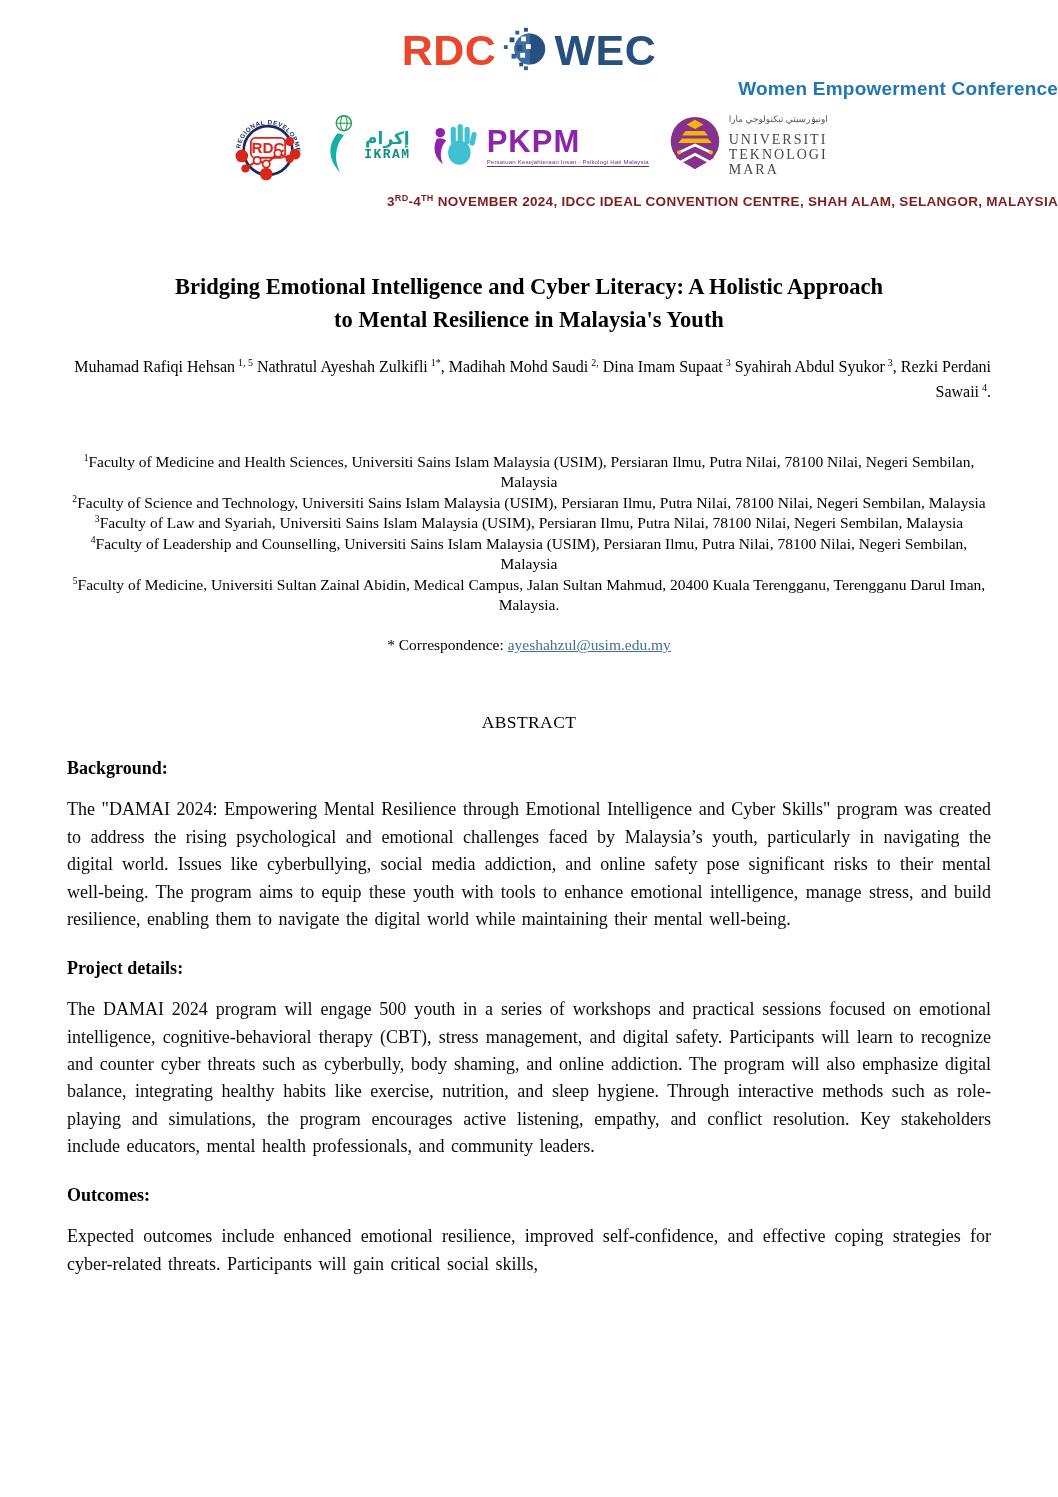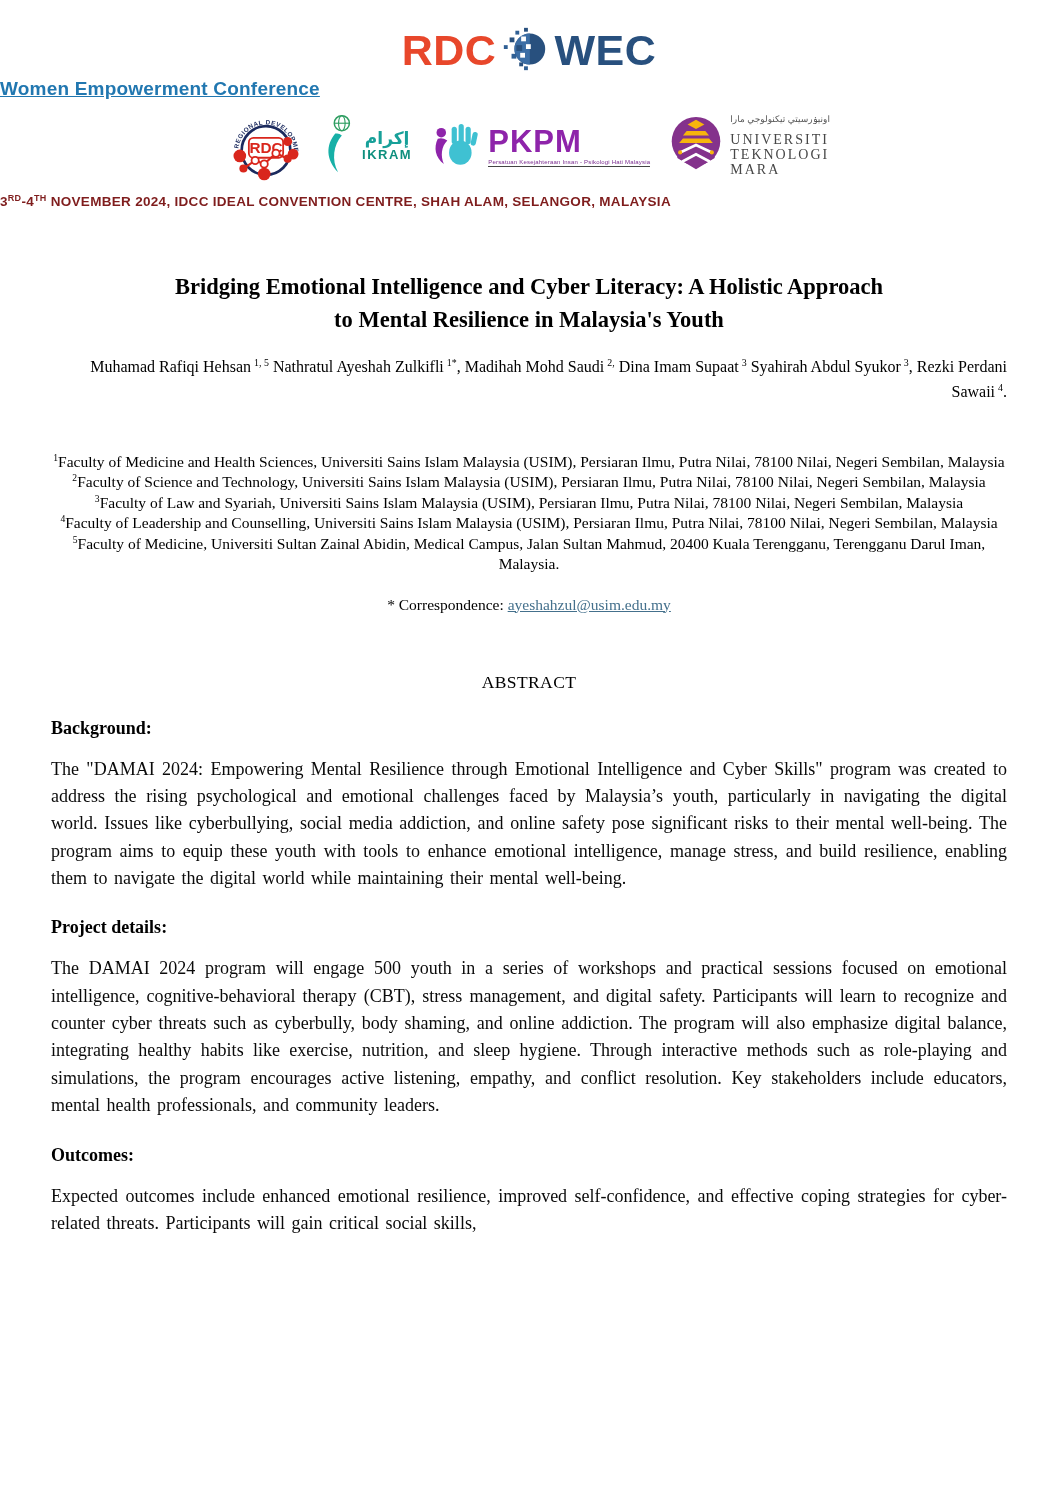--- a/index.html
+++ b/index.html
@@ -3,50 +3,50 @@
 <meta charset="utf-8">
 <style>
   * { margin:0; padding:0; box-sizing:border-box; }
   html,body { background:#ffffff; }
   .page {
     width:1058px; height:1497px; margin:0 auto; background:#fff;
     font-family:"Liberation Serif", serif; color:#141414;
     position:relative; overflow:hidden;
   }
   
-  .header { padding-top:24px; text-align:left; }
+  .header { padding-top:24px; text-align:right; }
   .brand { display:flex; justify-content:center; align-items:center; gap:4px; line-height:1; }
   .brand-rdc, .brand-wec {
     font-family:"Liberation Sans", sans-serif; font-weight:bold; font-size:43px; letter-spacing:0.5px;
   }
   .brand-rdc { color:#e8472b; }
   .brand-wec { color:#28507e; }
   .brand-subtitle {
     font-family:"Liberation Sans", sans-serif; font-weight:bold; font-size:19px;
-    color:#2177b0; margin-top:1px; letter-spacing:0.2px;text-decoration:underline;
+    color:#2177b0; margin-top:1px; letter-spacing:0.2px;
   }
   .logo-row { display:flex; justify-content:center; align-items:center; gap:18px; margin-top:7px; height:78px; }
   .logo-item { display:flex; align-items:center; gap:6px; }
   .ikram-text { display:flex; flex-direction:column; align-items:center; line-height:1.05; }
   .ikram-arabic { font-family:"DejaVu Sans", sans-serif; font-size:17px; color:#17a099; font-weight:bold; }
-  .ikram-label { font-family:Liberation Sans, sans-serif; font-size:13px; font-weight:bold; color:#0e8f7e; letter-spacing:1.5px; }
+  .ikram-label { font-family:Liberation Mono, monospace; font-size:13px; font-weight:bold; color:#0e8f7e; letter-spacing:1.5px; }
   .pkpm-text { display:flex; flex-direction:column; align-items:flex-start; line-height:1; }
   .pkpm-label { font-family:"Liberation Sans", sans-serif; font-weight:bold; font-size:31px; color:#8e24aa; letter-spacing:1px; }
   .pkpm-tagline { font-family:"Liberation Sans", sans-serif; font-size:6px; color:#7a2b8f;
                   border-bottom:1px solid #444; padding-bottom:1px; margin-top:2px; letter-spacing:0.2px; }
   .uitm-text { display:flex; flex-direction:column; align-items:flex-start; line-height:1.08; }
-  .uitm-arabic { font-family:Liberation Sans, sans-serif; font-size:9px; color:#555; margin-bottom:7px; }
+  .uitm-arabic { font-family:Liberation Serif, serif; font-size:9px; color:#555; margin-bottom:7px; }
   .uitm-line { font-family:"Liberation Serif", serif; font-size:14px; color:#474747; letter-spacing:2px; }
   .date-line {
     font-family:"Liberation Sans", sans-serif; font-weight:bold; font-size:13.5px;
     color:#7f1d1d; margin-top:9px; letter-spacing:0.3px;
   }
   .date-line sup { font-size:9px; vertical-align:super; line-height:0; }
   
-  .content { padding:0 51px; }
+  .content { padding:0 67px; }
   .paper-title { margin-top:62px; text-align:center; font-weight:bold; font-size:22.5px; line-height:1.45; color:#000; }
   .paper-title span { display:block; }
   .authors { text-align:right; font-size:16px; margin-top:19px; line-height:1.55; color:#000; }
   .authors sup, .affil sup { font-size:62%; vertical-align:super; line-height:0; }
   .authors sup { margin-left:3px; }
   .affiliations { text-align:center; font-size:15.5px; margin-top:47px; line-height:1.32; color:#000; }
   .correspondence { text-align:center; font-size:15.5px; margin-top:21px; color:#000; }
   .correspondence a { color:#44708c; text-decoration:underline; cursor:pointer; }
   .abstract-heading { text-align:center; font-weight:normal; font-size:17.5px; margin-top:58px; letter-spacing:0.4px; color:#000; }
   .section-label { font-weight:bold; font-size:18px; margin-top:25px; color:#000; }

